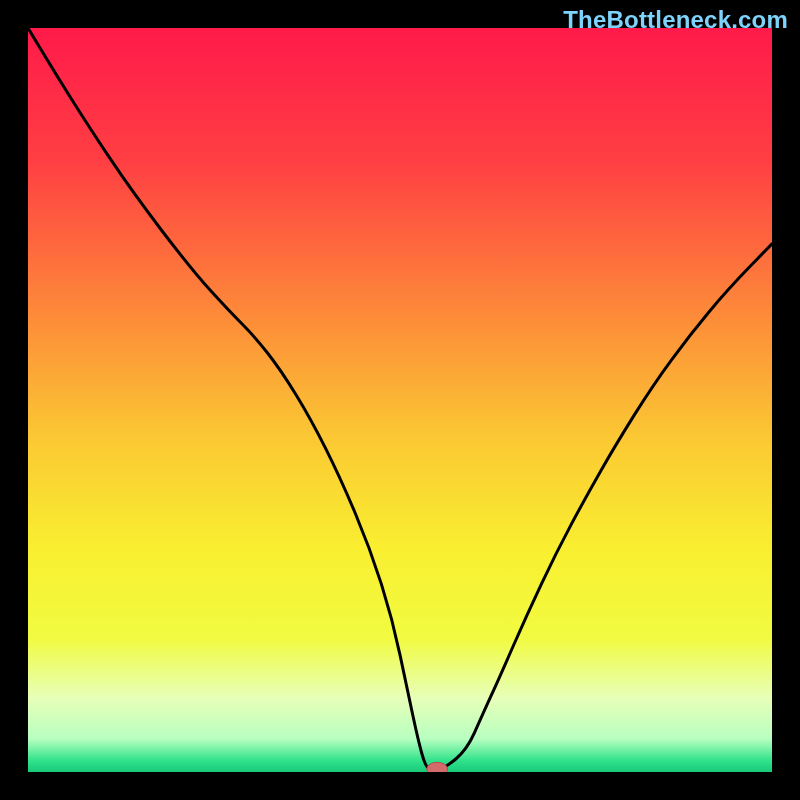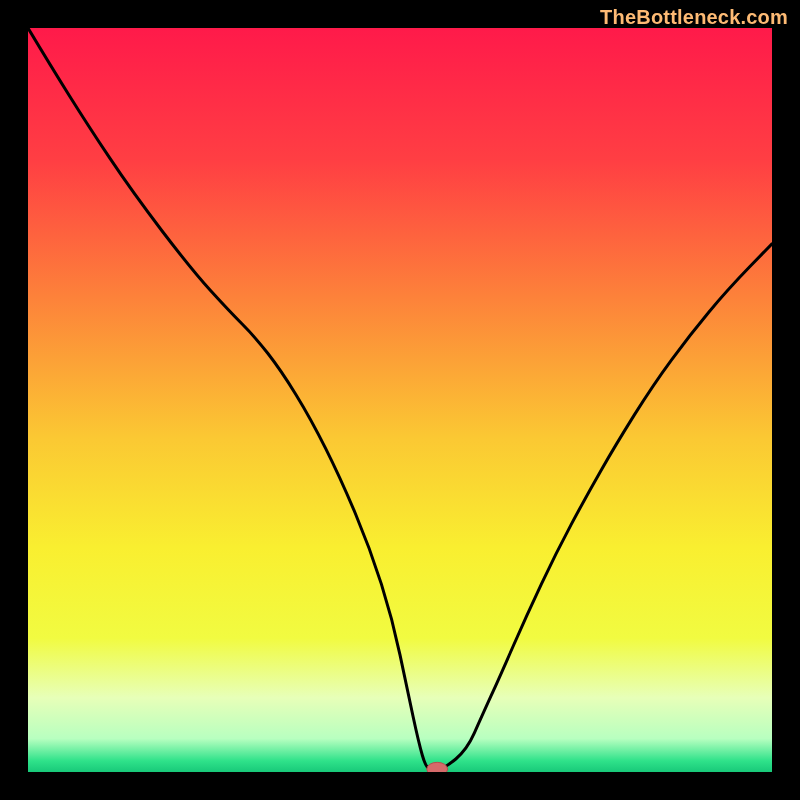--- a/index.html
+++ b/index.html
@@ -22,23 +22,23 @@
     top: 28px;
     width: 744px;
     height: 744px;
     overflow: hidden;
   }
   .watermark {
     position: absolute;
     top: 6px;
     right: 12px;
     font-family: Arial, Helvetica, sans-serif;
-    font-size: 20px;
+    font-size: 24px;
     font-weight: 600;
-    color: #fdba74;
+    color: #7dd3fc;
     letter-spacing: 0.2px;
     user-select: none;
   }
   svg { display: block; }
 </style>
 </head>
 <body>
 
 <div class="frame">
   <div class="watermark">TheBottleneck.com</div>

